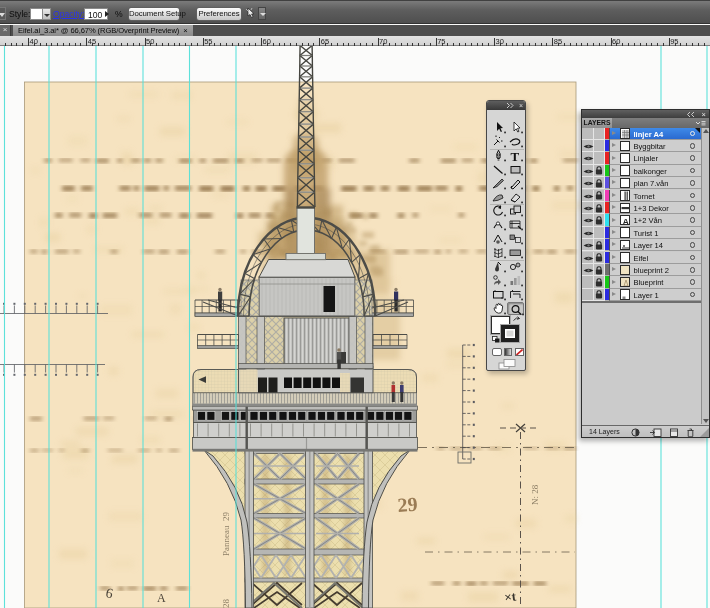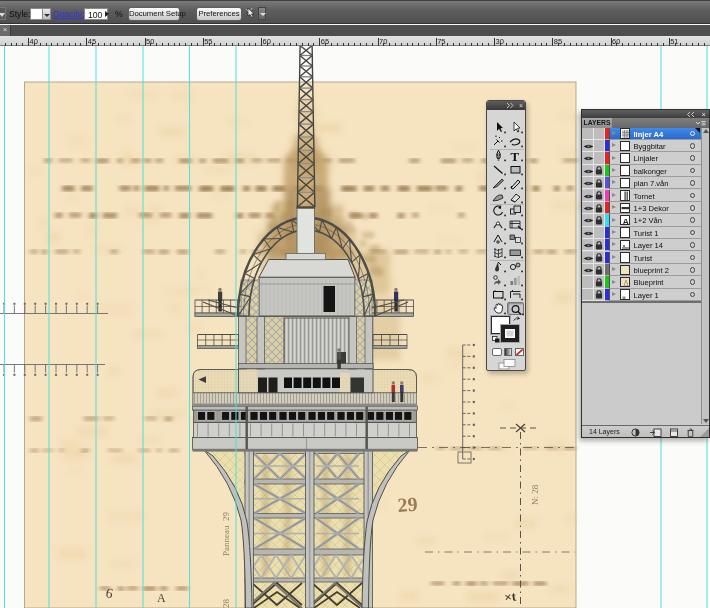--- a/index.html
+++ b/index.html
@@ -902,20 +902,21 @@
           <path d="M4 1 L4 9 L6 7.5 L7.5 10.5 L9 9.8 L7.6 7 L10 6.8 Z" fill="#e8e8e8" stroke="#222" stroke-width="0.7"></path>
           <path d="M2 2 l3 3 M8 1 l-1 2" stroke="#ccc" stroke-width="0.8"></path>
         </svg>
       </div>
  <div style="position:absolute;left:258px;top:6px;width:8px;height:13px;background:linear-gradient(#888,#666);border:1px solid #444;">
         <div style="position:absolute;left:1px;top:5px;width:0;height:0;border-top:3.5px solid #ddd;border-left:3px solid transparent;border-right:3px solid transparent;"></div>
       </div>
 </div>
     <div id="tabbar">
  <div style="position:absolute;left:0;top:0;width:11px;height:11px;background:#6a6a6a;border-right:1px solid #3c3c3c;color:#ddd;font-size:8px;line-height:10px;text-align:center;">×</div>
+ <div id="tab">Eifel.ai_3.ai* @ 66,67% (RGB/Overprint Preview) &nbsp;×</div>
 </div>
     <div id="ruler">
       <div class="rtick" style="left:28.0px;top:2px;height:8px;"></div>
       <div class="rnum" style="left:29.5px;">40</div>
       <div class="rtick" style="left:86.2px;top:2px;height:8px;"></div>
       <div class="rnum" style="left:87.8px;">45</div>
       <div class="rtick" style="left:144.5px;top:2px;height:8px;"></div>
       <div class="rnum" style="left:146.0px;">50</div>
       <div class="rtick" style="left:202.8px;top:2px;height:8px;"></div>
       <div class="rnum" style="left:204.2px;">55</div>
@@ -927,21 +928,21 @@
       <div class="rnum" style="left:379.0px;">70</div>
       <div class="rtick" style="left:435.8px;top:2px;height:8px;"></div>
       <div class="rnum" style="left:437.2px;">75</div>
       <div class="rtick" style="left:494.0px;top:2px;height:8px;"></div>
       <div class="rnum" style="left:495.5px;">30</div>
       <div class="rtick" style="left:552.2px;top:2px;height:8px;"></div>
       <div class="rnum" style="left:553.8px;">85</div>
       <div class="rtick" style="left:610.5px;top:2px;height:8px;"></div>
       <div class="rnum" style="left:612.0px;">60</div>
       <div class="rtick" style="left:668.8px;top:2px;height:8px;"></div>
-      <div class="rnum" style="left:670.2px;">51</div>
+      <div class="rnum" style="left:670.2px;">95</div>
       <div class="rtick" style="left:4.7px;top:6.5px;height:3.5px;"></div>
       <div class="rtick" style="left:10.5px;top:6.5px;height:3.5px;"></div>
       <div class="rtick" style="left:16.3px;top:6.5px;height:3.5px;"></div>
       <div class="rtick" style="left:22.2px;top:6.5px;height:3.5px;"></div>
       <div class="rtick" style="left:28.0px;top:6.5px;height:3.5px;"></div>
       <div class="rtick" style="left:33.8px;top:6.5px;height:3.5px;"></div>
       <div class="rtick" style="left:39.6px;top:6.5px;height:3.5px;"></div>
       <div class="rtick" style="left:45.5px;top:6.5px;height:3.5px;"></div>
       <div class="rtick" style="left:51.3px;top:6.5px;height:3.5px;"></div>
       <div class="rtick" style="left:57.1px;top:6.5px;height:3.5px;"></div>
@@ -1516,21 +1517,21 @@
           <div class="lr-lock">
             <svg width="8" height="9" viewBox="0 0 8 9" style="position:absolute;left:1.4px;top:1.8px;">
               <path d="M2 4 V2.6 Q2 0.7 4 0.7 Q6 0.7 6 2.6 V4" fill="none" stroke="#222" stroke-width="1.1"></path>
               <rect x="0.9" y="3.6" width="6.2" height="4.8" rx="0.8" fill="#2e2e2e"></rect>
             </svg>
           </div>
           <div class="lr-col" style="background:#2b2be0;"></div>
           <div class="lr-main" style="">
             <div class="lr-arrow"></div>
             <div class="lr-thumb" style=""></div>
-            <div class="lr-name" style="">Turist</div>
+            <div class="lr-name" style="">Eifel</div>
             <div class="lr-circ" style=""></div>
           </div>
         </div>
         <div class="lrow" style="top:136.4px;">
           <div class="lr-eye">
             <svg width="11" height="9" viewBox="0 0 11 9" style="position:absolute;left:0.5px;top:2.1px;">
               <path d="M0.6 4.5 Q5.5 0.9 10.4 4.5 Q5.5 7.9 0.6 4.5 Z" fill="#262626"></path>
               <circle cx="5.5" cy="4.4" r="1.2" fill="#777"></circle>
             </svg>
           </div>

